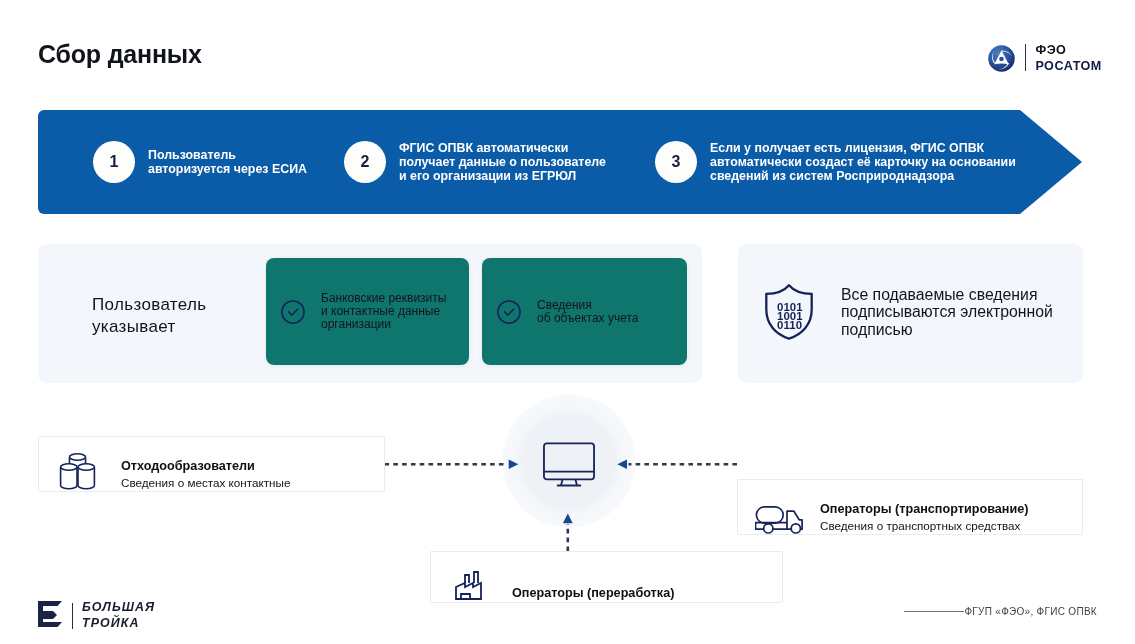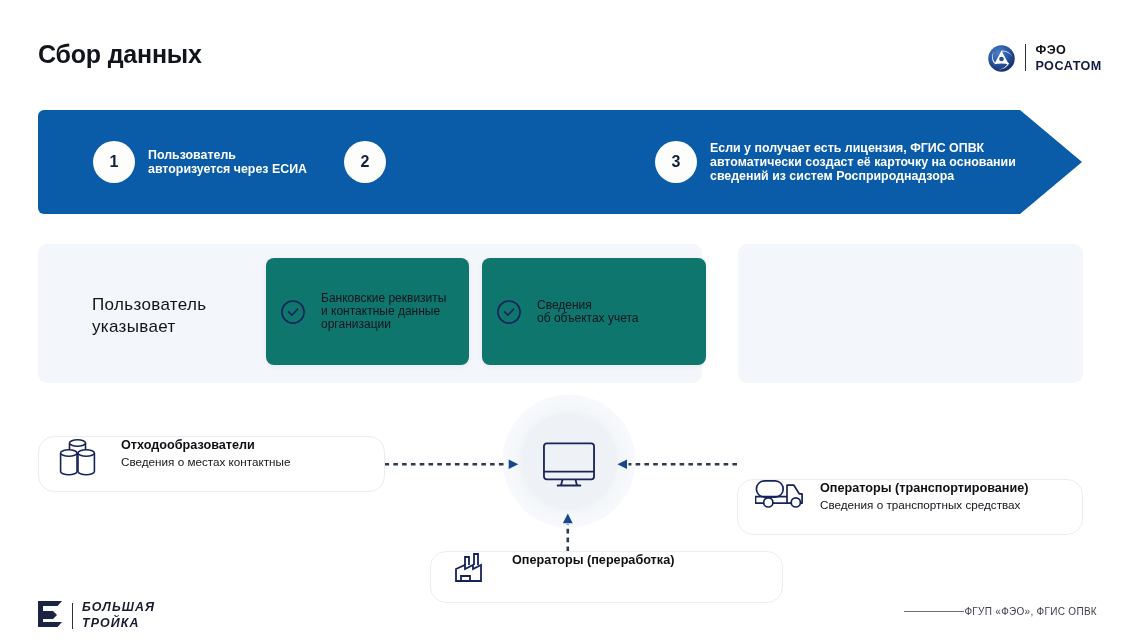--- a/index.html
+++ b/index.html
@@ -51,31 +51,31 @@
   #panel-left-label {
     position:absolute; left:92px; top:294px;
     font-size:17px; letter-spacing:0.35px; color:#14141c; line-height:21.5px; white-space:pre-line;
   }
   .wcard {
     position:absolute; background:#0f766e; border-radius:8px;
     box-shadow:0 1px 5px rgba(30,50,90,0.07);
     display:flex; align-items:center;
   }
   #wcard-1 { left:266px; top:258px; width:203px; height:107px; }
-  #wcard-2 { left:482px; top:258px; width:224px; height:107px; }
+  #wcard-2 { left:482px; top:258px; width:205px; height:107px; }
   .wcard .chk { margin-left:15px; flex:0 0 auto; display:flex; }
   .wcard .ctext { margin-left:16px; font-size:12px; color:#14141c; line-height:13px; white-space:pre-line; }
 
   #shield-block { position:absolute; left:765px; top:284px; display:flex; align-items:flex-start; }
   #shield-text { margin-left:28px; margin-top:2px; font-size:15.8px; color:#14141c; line-height:17.4px; white-space:pre-line; }
 
   
   .fcard {
-    position:absolute; background:#ffffff; border:1px solid #e9edf2; border-radius:16px;
-    display:flex; align-items:flex-start;
+    position:absolute; background:#ffffff; border:1px solid #e9edf2; border-radius:1px;
+    display:flex; align-items:flex-end;
   }
   #fcard-left { left:38px; top:436px; width:347px; height:56px; }
   #fcard-right { left:737px; top:436px; width:346px; height:56px;margin-top:43px; }
   #fcard-bottom { left:384px; top:551px; width:353px; height:52px;margin-left:46px; }
   .fcard .ficon { flex:0 0 auto; display:flex; align-items:center; justify-content:center; }
   #fcard-left .ficon { margin-left:20px; }
   #fcard-left .ftext { margin-left:25px; }
   #fcard-right .ficon { margin-left:17px; }
   #fcard-right .ftext { margin-left:17px; }
   #fcard-bottom .ficon { margin-left:23px; }
@@ -135,20 +135,23 @@
     <svg class="bansvg" viewBox="0 0 1044 104" preserveAspectRatio="none">
       <path d="M6 0 H 982 L 1044 52 L 982 104 H 6 A 6 6 0 0 1 0 98 V 6 A 6 6 0 0 1 6 0 Z" fill="#0a5ba8"></path>
     </svg>
     <div class="step" id="step-1">
       <div class="step-num">1</div>
       <div class="step-text">Пользователь
 авторизуется через ЕСИА</div>
     </div>
     <div class="step" id="step-2">
       <div class="step-num">2</div>
+      <div class="step-text">ФГИС ОПВК автоматически
+получает данные о пользователе
+и его организации из ЕГРЮЛ</div>
     </div>
     <div class="step" id="step-3">
       <div class="step-num">3</div>
       <div class="step-text">Если у получает есть лицензия, ФГИС ОПВК
 автоматически создаст её карточку на основании
 сведений из систем Росприроднадзора</div>
     </div>
   </div>
 
   <div class="gpanel" id="panel-left"></div>
@@ -172,20 +175,35 @@
       <svg width="24" height="24" viewBox="0 0 24 24" fill="none" stroke="#16235a" stroke-width="1.55">
         <circle cx="12" cy="12" r="11.1"></circle>
         <path d="M7.6 11.9 L10.8 15.3 L16.6 9.1" stroke-linecap="round" stroke-linejoin="round"></path>
       </svg>
     </span>
     <span class="ctext">Сведения
 об объектах учета</span>
   </div>
 
   <div class="gpanel" id="panel-right"></div>
+  <div id="shield-block">
+    <span>
+      <svg width="48" height="56" viewBox="0 0 48 56" fill="none">
+        <path d="M1.3 9.9 C11.7 9.9 19 7.2 24 1.3 C29 7.2 36.3 9.9 46.7 9.9 V25.5 C46.7 40.3 37.3 50.3 24 54.7 C10.7 50.3 1.3 40.3 1.3 25.5 Z" stroke="#16235a" stroke-width="2.3" stroke-linejoin="round" stroke-linecap="round"></path>
+        <g font-family="'Liberation Sans',sans-serif" font-size="11.4" font-weight="bold" fill="#16235a" letter-spacing="0.1">
+          <text x="12" y="26.5">0101</text>
+          <text x="12" y="35.5">1001</text>
+          <text x="12" y="44.5">0110</text>
+        </g>
+      </svg>
+    </span>
+    <span id="shield-text">Все подаваемые сведения
+подписываются электронной
+подписью</span>
+  </div>
 
   <div id="hub">
     <svg width="134" height="134" viewBox="0 0 134 134">
       <defs>
         <radialGradient id="haloG" cx="0.5" cy="0.5" r="0.5">
           <stop offset="0" stop-color="#eef2f7"></stop>
           <stop offset="0.70" stop-color="#eef2f7"></stop>
           <stop offset="0.78" stop-color="#f4f7fa"></stop>
           <stop offset="0.985" stop-color="#f7f9fc"></stop>
           <stop offset="1" stop-color="#f7f9fc" stop-opacity="0"></stop>

